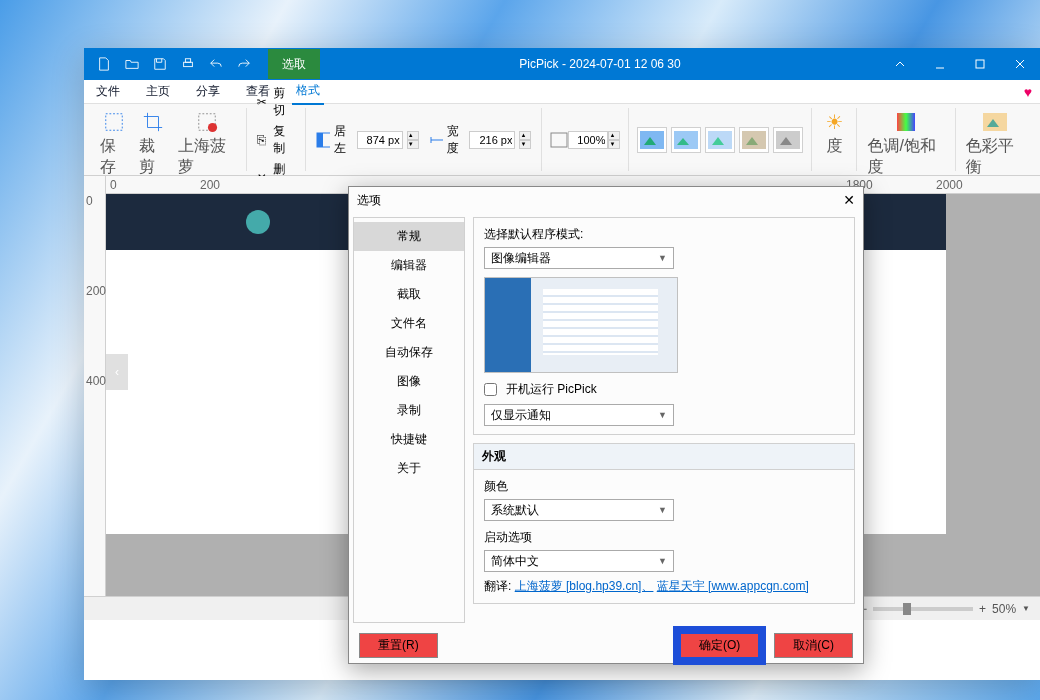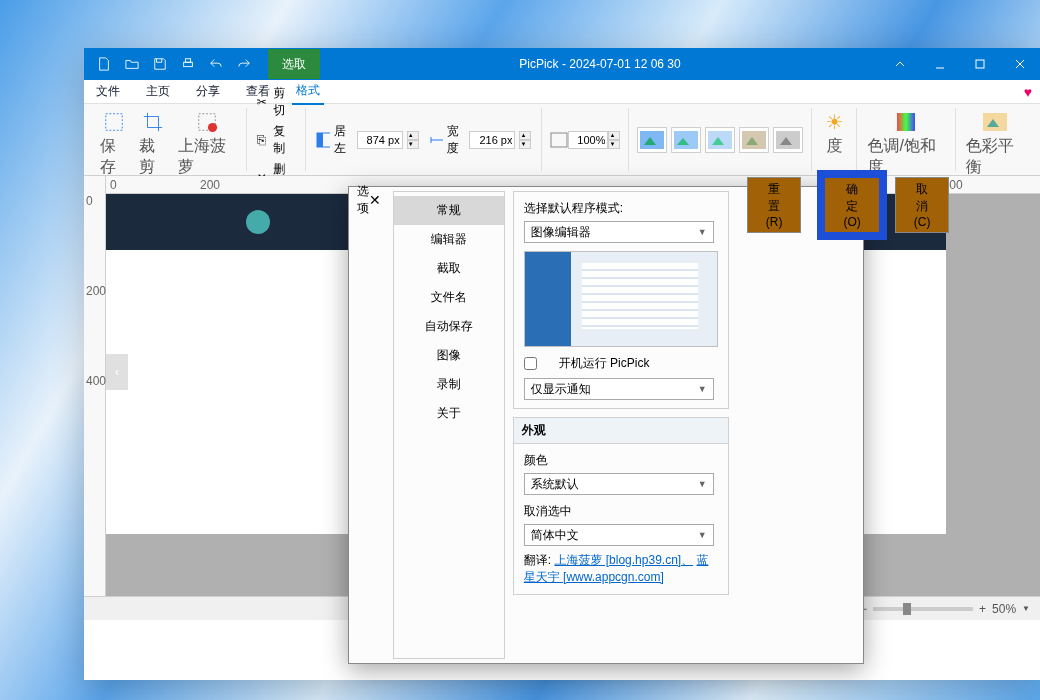--- a/index.html
+++ b/index.html
@@ -54,42 +54,42 @@
 .page-header{height:56px;background:#1c2a3e;display:flex;align-items:center;padding-left:140px;}
 .page-logo{width:24px;height:24px;background:#4aa;border-radius:50%;}
 .prev-arrow{position:absolute;left:0;top:160px;width:22px;height:36px;background:rgba(0,0,0,0.12);display:flex;align-items:center;justify-content:center;color:#fff;}
 
 .statusbar{height:24px;background:#f0f0f0;border-top:1px solid #d0d0d0;display:flex;align-items:center;padding:0 10px;gap:24px;font-size:11px;color:#555;}
 .statusbar .seg{display:flex;align-items:center;gap:6px;}
 .statusbar .spacer{flex:1;}
 .zoom-slider{width:100px;height:4px;background:#ccc;position:relative;}
 .zoom-thumb{position:absolute;width:8px;height:12px;background:#888;top:-4px;left:30px;}
 
-.dialog{position:absolute;left:264px;top:138px;width:516px;height:478px;background:#fcfcfc;border:1px solid #888;box-shadow:0 6px 24px rgba(0,0,0,0.35);display:flex;flex-direction:row;}
+.dialog{position:absolute;left:264px;top:138px;width:516px;height:478px;background:#fcfcfc;border:1px solid #888;box-shadow:0 6px 24px rgba(0,0,0,0.35);display:flex;flex-direction:column;}
 .dlg-title{height:26px;display:flex;align-items:center;padding:0 8px;font-size:12px;}
 .dlg-title .x{margin-left:auto;cursor:pointer;font-size:14px;}
 .dlg-body{flex:1;display:flex;}
 .dlg-nav{width:112px;border:1px solid #d0d0d0;margin:4px;padding:4px 0;}
 .dlg-nav-item{padding:6px 16px;text-align:center;cursor:pointer;}
 .dlg-nav-item.active{background:#d8d8d8;}
 .dlg-content{flex:1;padding:4px 8px 4px 4px;overflow:auto;}
 .section{border:1px solid #d0d0d0;margin-bottom:8px;}
 .section-h{background:#eef3f8;padding:4px 8px;font-weight:bold;border-bottom:1px solid #d0d0d0;}
 .section-b{padding:8px 10px;}
 .section-b label{display:block;margin-bottom:4px;}
 .combo{width:190px;height:22px;border:1px solid #aaa;display:flex;align-items:center;padding:0 6px;justify-content:space-between;background:#fff;cursor:pointer;}
 .combo .arr{font-size:9px;color:#666;}
 .preview-box{width:194px;height:96px;border:1px solid #c0c0c0;margin:8px 0;overflow:hidden;}
 .preview-inner{width:100%;height:100%;background:linear-gradient(90deg,#2a6fb5 0 24%,#e8eef5 24% 100%);position:relative;}
 .preview-inner::before{content:"";position:absolute;left:30%;top:12%;width:60%;height:70%;background:repeating-linear-gradient(#fff,#fff 6px,#dce6f2 6px,#dce6f2 8px);}
-.chk{display:flex;align-items:center;gap:22px;margin:6px 0;}
+.chk{display:flex;align-items:center;gap:9px;margin:6px 0;}
 .chk input{width:13px;height:13px;}
 .link{color:#0066cc;text-decoration:underline;cursor:pointer;}
 .dlg-footer{height:36px;display:flex;align-items:center;padding:0 10px;gap:8px;}
-.dlg-btn{padding:3px 18px;border:1px solid #888;background:#a16207;cursor:pointer;}
+.dlg-btn{padding:3px 18px;border:1px solid #888;background:#ef4444;cursor:pointer;}
 .dlg-btn.primary{border:8px solid #1d4ed8;}
 .dlg-footer .gap{flex:1;}
 </style>
 </head>
 <body>
 
 <div class="app-window">
 
   <div class="titlebar">
     <div class="qa-toolbar">
@@ -369,20 +369,21 @@
     </div>
     <div class="dlg-body">
       <div class="dlg-nav">
         <div class="dlg-nav-item active">常规</div>
         <div class="dlg-nav-item">编辑器</div>
         <div class="dlg-nav-item">截取</div>
         <div class="dlg-nav-item">文件名</div>
         <div class="dlg-nav-item">自动保存</div>
         <div class="dlg-nav-item">图像</div>
         <div class="dlg-nav-item">录制</div>
+        <div class="dlg-nav-item">快捷键</div>
         <div class="dlg-nav-item">关于</div>
       </div>
       <div class="dlg-content">
         <div class="section">
           <div class="section-b">
             <label>选择默认程序模式:</label>
             <div class="combo">
                 <span>图像编辑器</span>
                 <span class="arr">▼</span>
               </div>
@@ -400,21 +401,21 @@
           </div>
         </div>
         <div class="section">
           <div class="section-h">外观</div>
           <div class="section-b">
             <label>颜色</label>
             <div class="combo">
                 <span>系统默认</span>
                 <span class="arr">▼</span>
               </div>
-            <label style="margin-top:8px">取消选中</label>
+            <label style="margin-top:8px">启动选项</label>
             <div class="combo">
                 <span>简体中文</span>
                 <span class="arr">▼</span>
               </div>
             <div style="margin-top:6px">
               <span>翻译:</span>
               <span class="link">上海菠萝 [blog.hp39.cn]、</span>
               <span class="link">蓝星天宇 [www.appcgn.com]</span>
             </div>
           </div>

